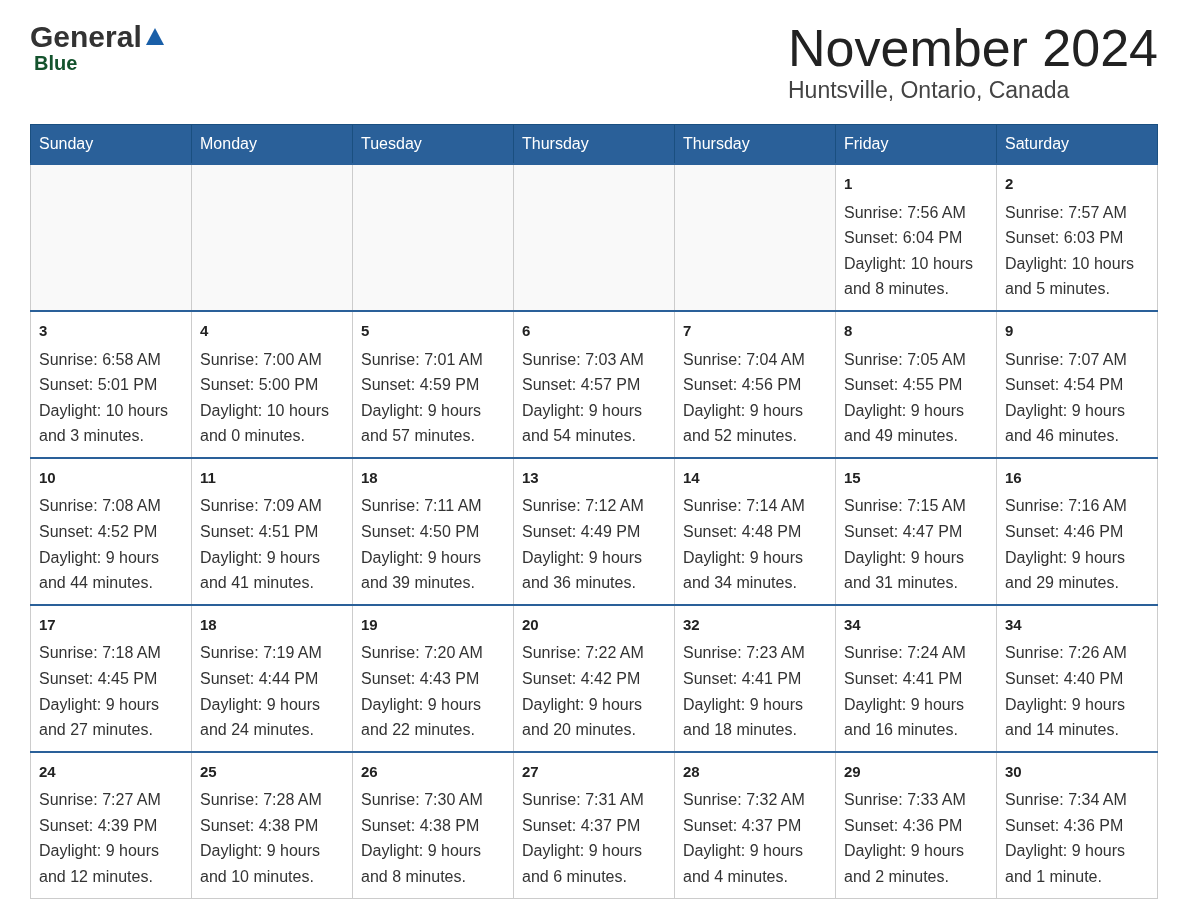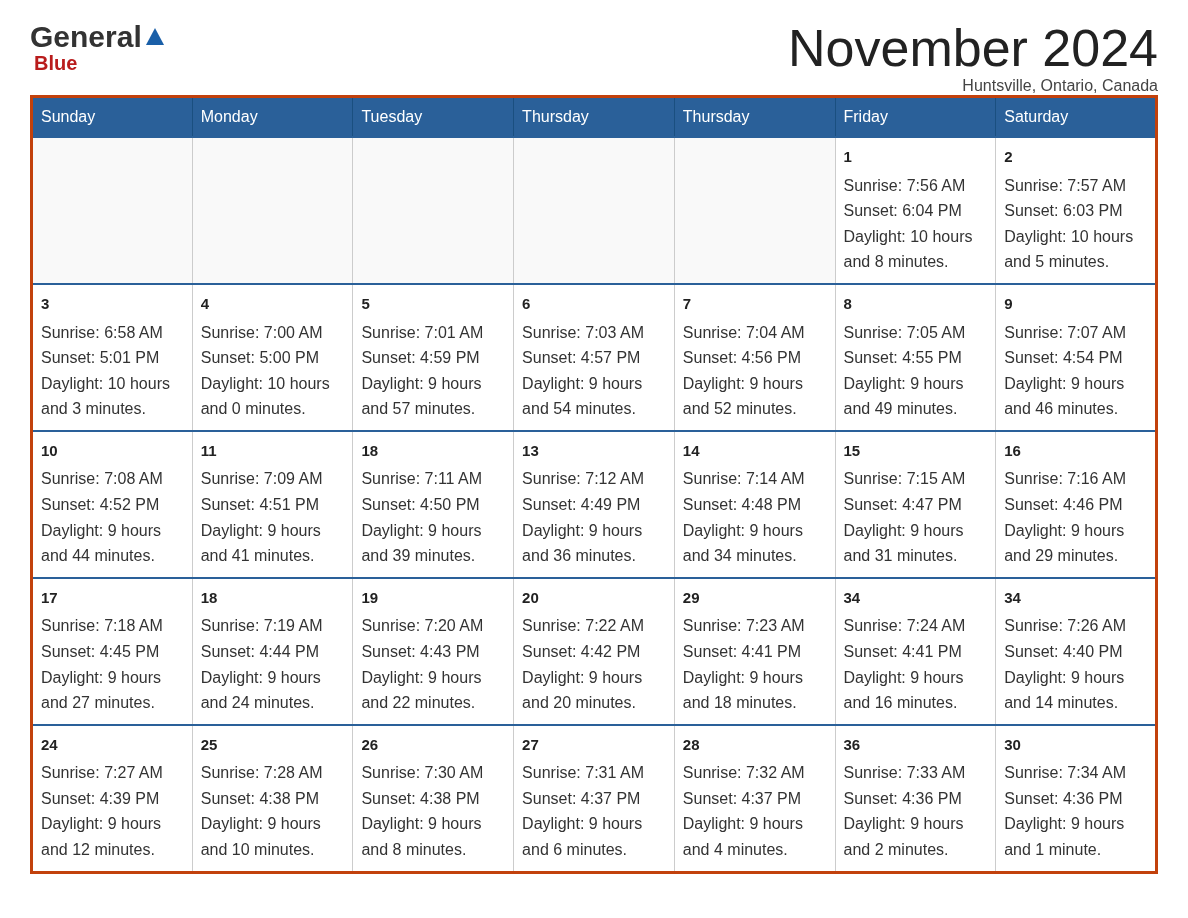--- a/index.html
+++ b/index.html
@@ -8,50 +8,50 @@
       background: #fff;
       color: #333;
       width: 1188px;
       min-height: 918px;
       padding: 20px 30px;
     }
     .header-area {
       display: flex;
       justify-content: space-between;
       align-items: flex-start;
+      margin-bottom: 20px;
     }
     .logo-area {
       display: flex;
       flex-direction: column;
     }
     .logo-blue-text {
-      color: #b91c1c;
+      color: #14532d;
       font-size: 20px;
       font-weight: bold;
       margin-top: -2px;
       padding-left: 4px;
     }
     .title-area {
-      text-align: right;
     }
     .title-area h1 {
       font-size: 52px;
       font-weight: 400;
       color: #222;
       line-height: 1.1;
     }
     .title-area h2 {
-      font-size: 16px;
+      font-size: 23px;
       font-weight: 400;
       color: #444;
     }
     .calendar {
       width: 100%;
       border-collapse: collapse;
-      border: 3px solid #c2410c;
+      border: 1px solid #c2410c;
     }
     .calendar th {
       background-color: #2a6099;
       color: #fff;
       padding: 10px 8px;
       text-align: left;
       font-size: 16px;
       font-weight: normal;
       border: 1px solid #1a4f80;
     }
@@ -203,21 +203,21 @@
         </td>
         <td>
           <span class="day-number">19</span>
           <div class="day-info">Sunrise: 7:20 AM<br>Sunset: 4:43 PM<br>Daylight: 9 hours and 22 minutes.</div>
         </td>
         <td>
           <span class="day-number">20</span>
           <div class="day-info">Sunrise: 7:22 AM<br>Sunset: 4:42 PM<br>Daylight: 9 hours and 20 minutes.</div>
         </td>
         <td>
-          <span class="day-number">29</span>
+          <span class="day-number">32</span>
           <div class="day-info">Sunrise: 7:23 AM<br>Sunset: 4:41 PM<br>Daylight: 9 hours and 18 minutes.</div>
         </td>
         <td>
           <span class="day-number">34</span>
           <div class="day-info">Sunrise: 7:24 AM<br>Sunset: 4:41 PM<br>Daylight: 9 hours and 16 minutes.</div>
         </td>
         <td>
           <span class="day-number">34</span>
           <div class="day-info">Sunrise: 7:26 AM<br>Sunset: 4:40 PM<br>Daylight: 9 hours and 14 minutes.</div>
         </td>
@@ -237,21 +237,21 @@
         </td>
         <td>
           <span class="day-number">27</span>
           <div class="day-info">Sunrise: 7:31 AM<br>Sunset: 4:37 PM<br>Daylight: 9 hours and 6 minutes.</div>
         </td>
         <td>
           <span class="day-number">28</span>
           <div class="day-info">Sunrise: 7:32 AM<br>Sunset: 4:37 PM<br>Daylight: 9 hours and 4 minutes.</div>
         </td>
         <td>
-          <span class="day-number">36</span>
+          <span class="day-number">29</span>
           <div class="day-info">Sunrise: 7:33 AM<br>Sunset: 4:36 PM<br>Daylight: 9 hours and 2 minutes.</div>
         </td>
         <td>
           <span class="day-number">30</span>
           <div class="day-info">Sunrise: 7:34 AM<br>Sunset: 4:36 PM<br>Daylight: 9 hours and 1 minute.</div>
         </td>
       </tr>
     </tbody>
 </table>
 

